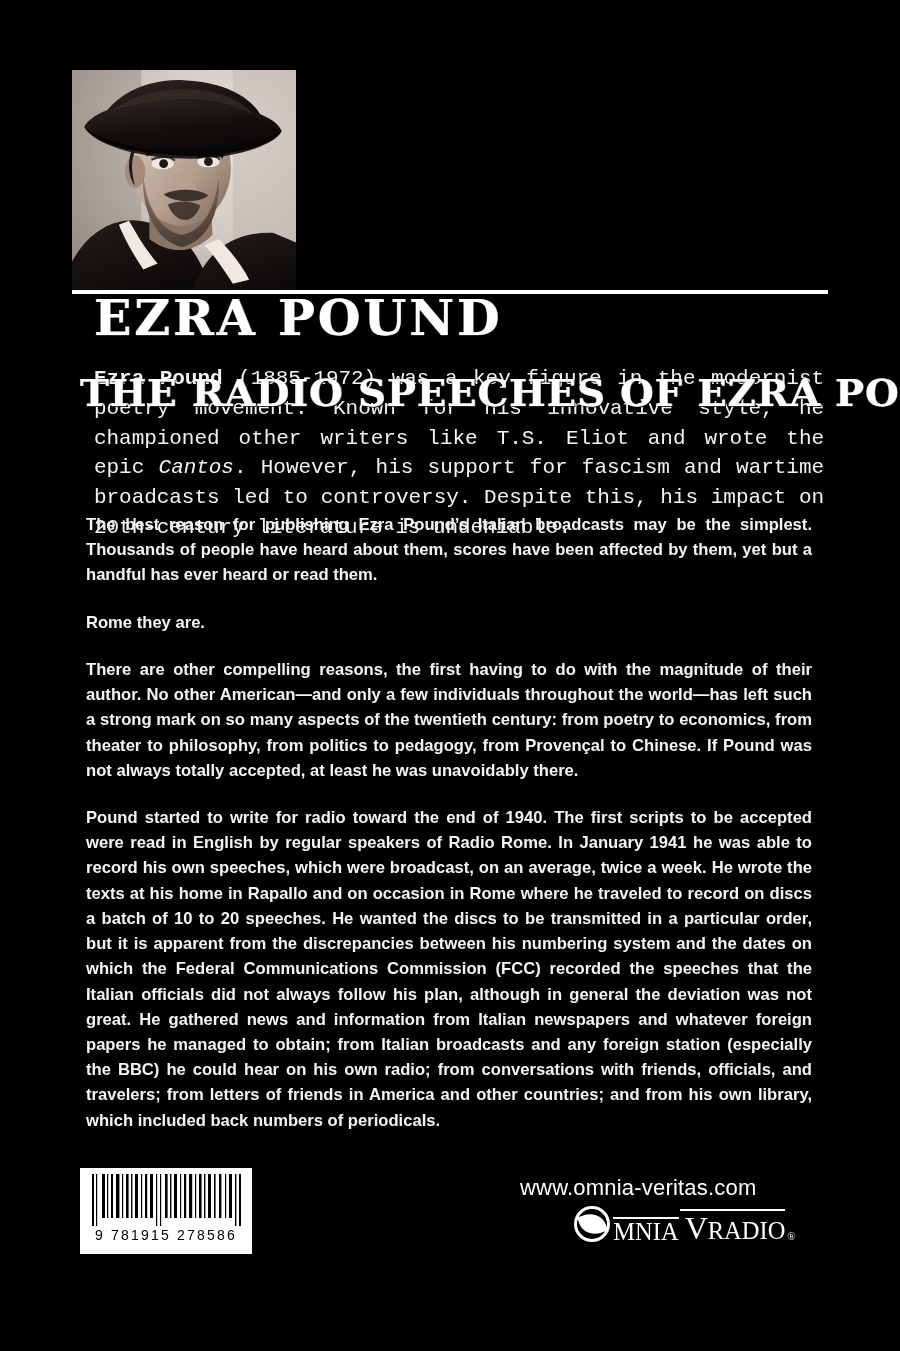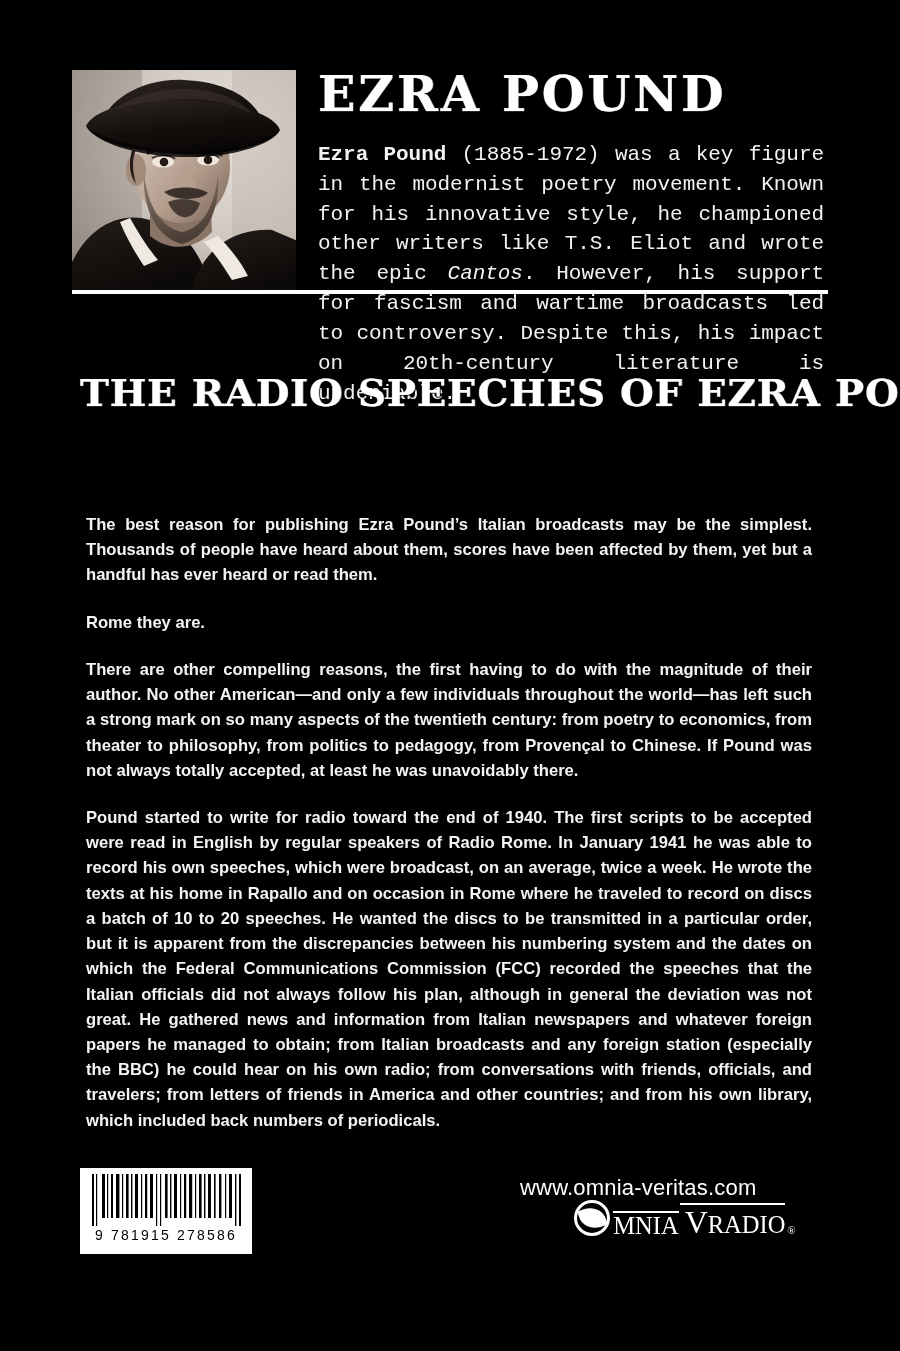--- a/index.html
+++ b/index.html
@@ -24,21 +24,21 @@
   }
 
   
   .header {
     position: absolute;
     left: 72px;
     top: 70px;
     width: 756px;
     height: 222px;
     display: flex;
-    flex-direction: row;
+    flex-direction: column;
     align-items: flex-start;
   }
 
   .author-photo {
     width: 224px;
     height: 220px;
     flex: 0 0 224px;
     position: relative;
     overflow: hidden;
     background: #1a1412;
@@ -167,20 +167,21 @@
   }
   .pub-url {
     font-family: "Liberation Sans", sans-serif;
     font-size: 22px;
     color: #ffffff;
     letter-spacing: 0.2px;
     line-height: 1.1;
     white-space: nowrap;
   }
   .pub-logo {
+    margin-top: 6px;
     display: flex;
     align-items: flex-end;
     justify-content: center;
     font-family: "Liberation Serif", serif;
     color: #ffffff;
     white-space: nowrap;
     line-height: 1;
   }
   .logo-o {
     position: relative;

